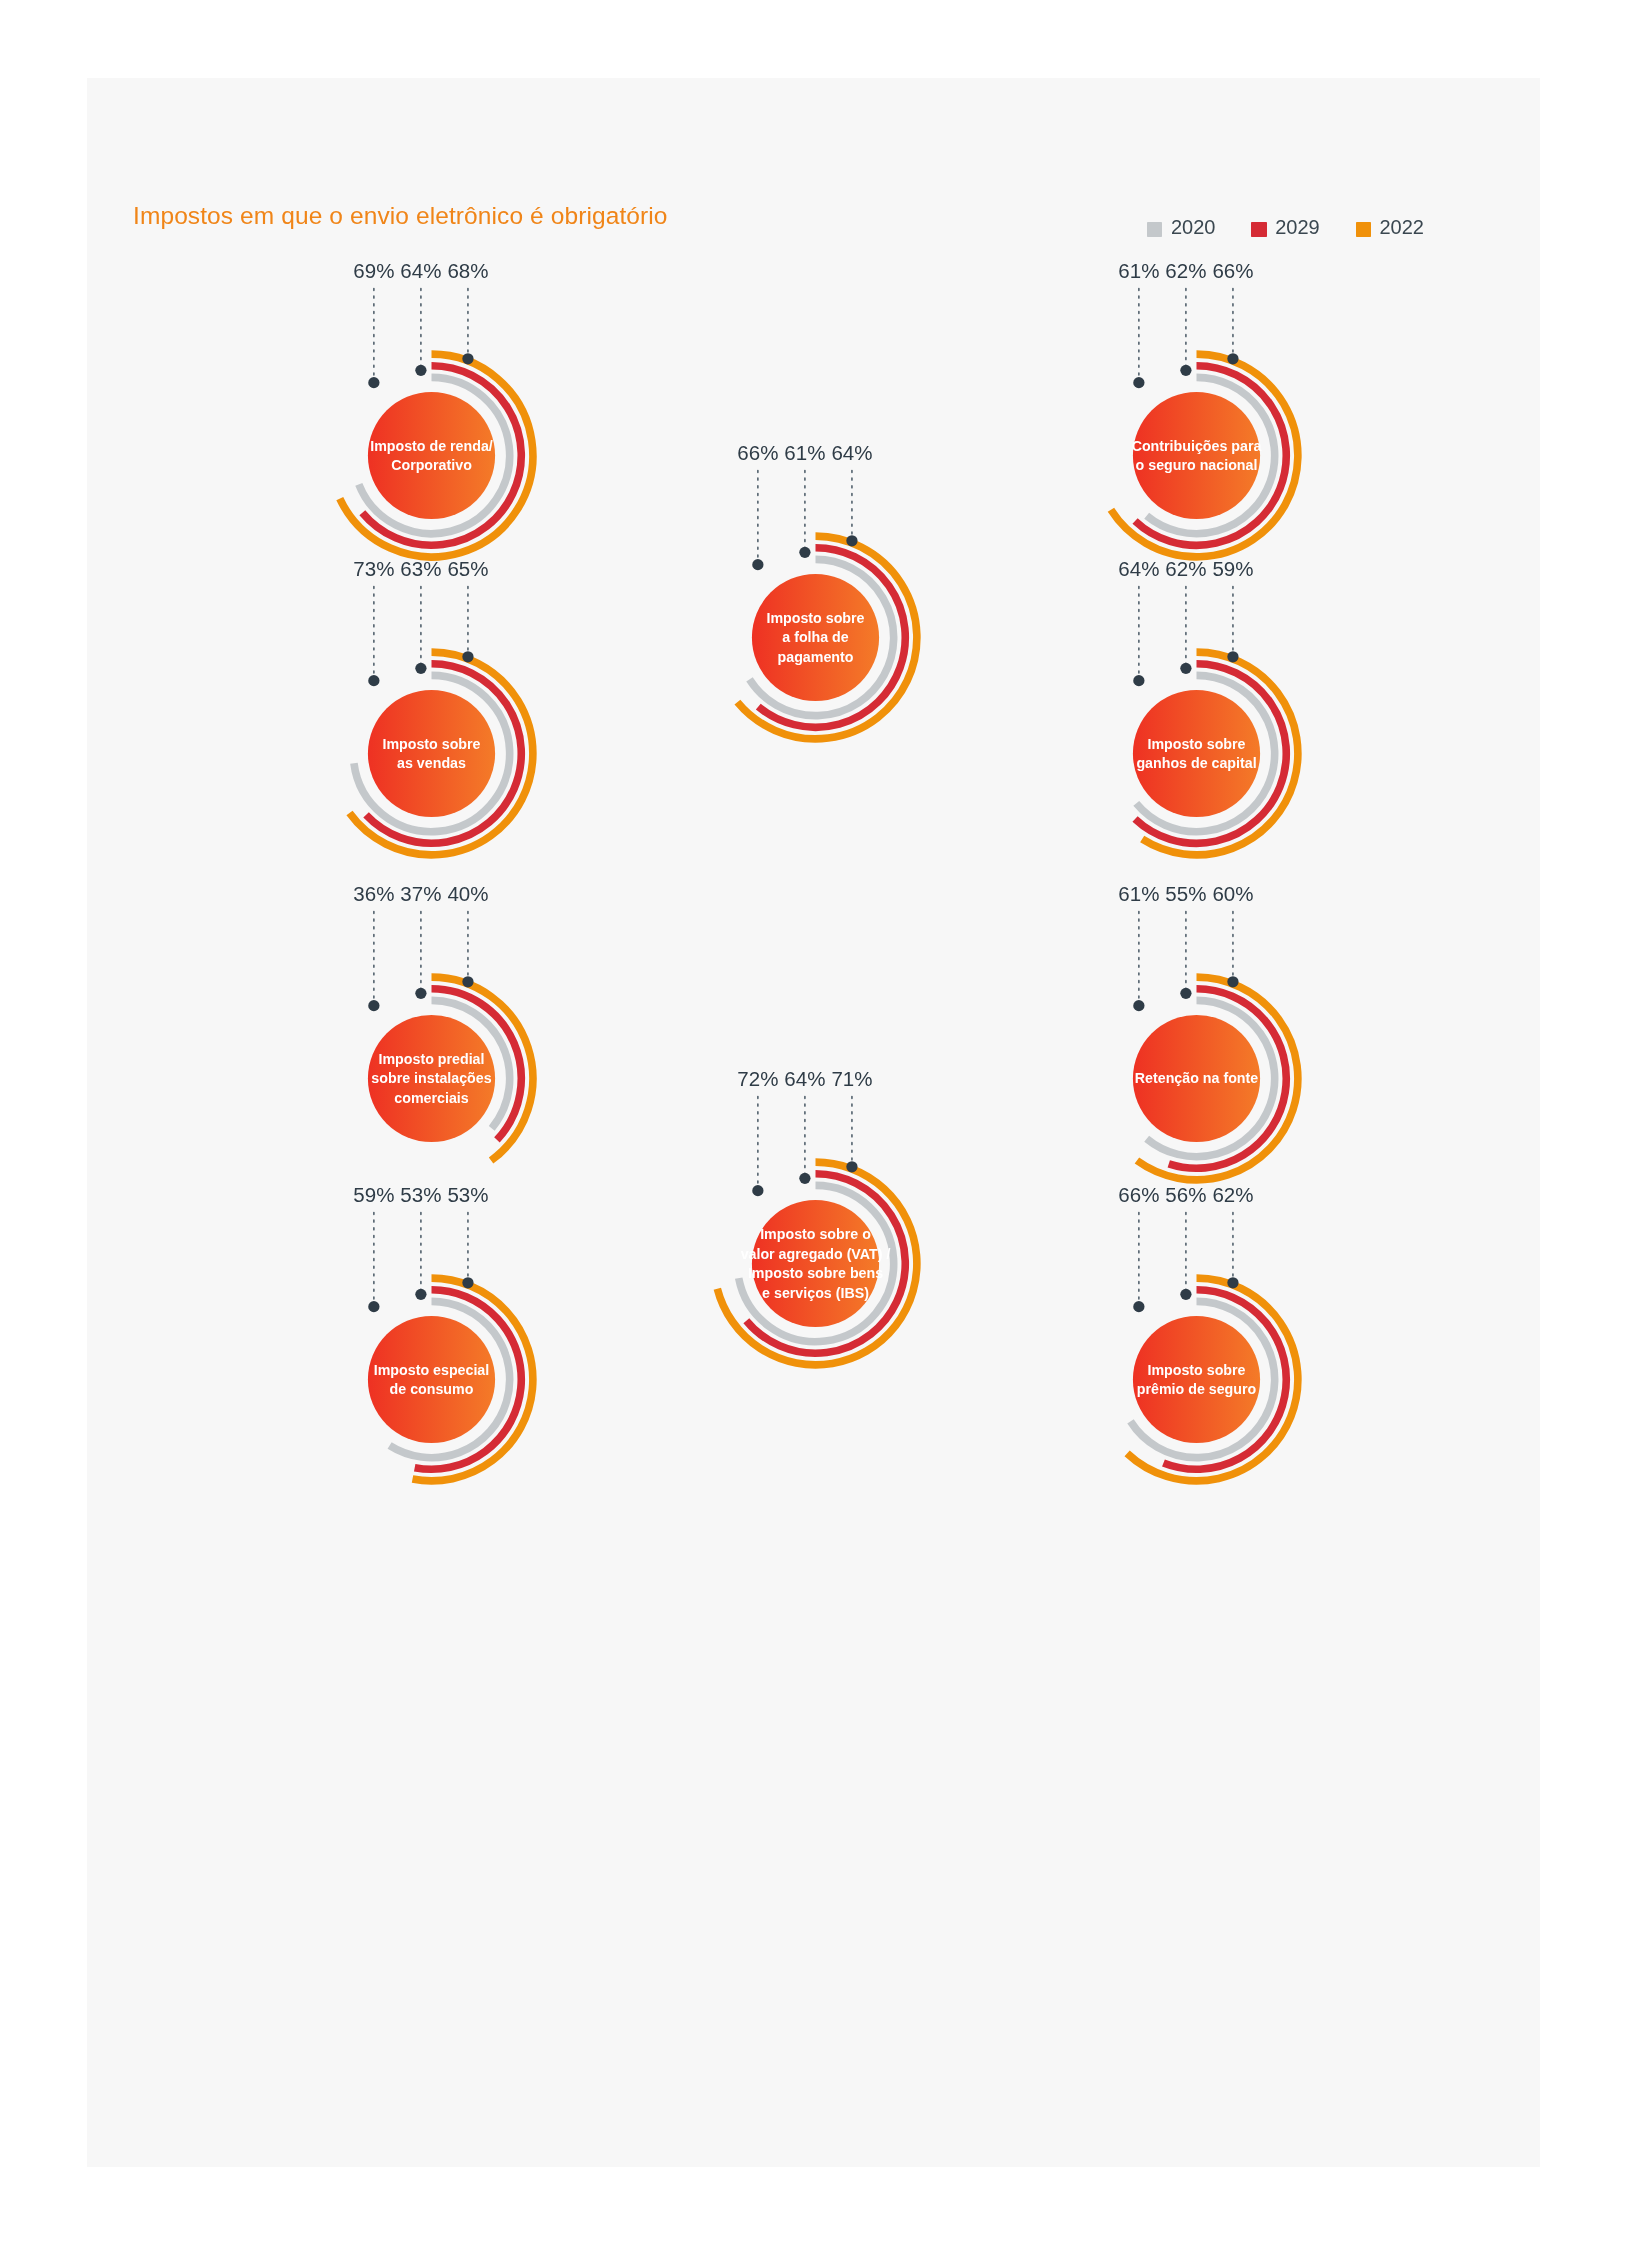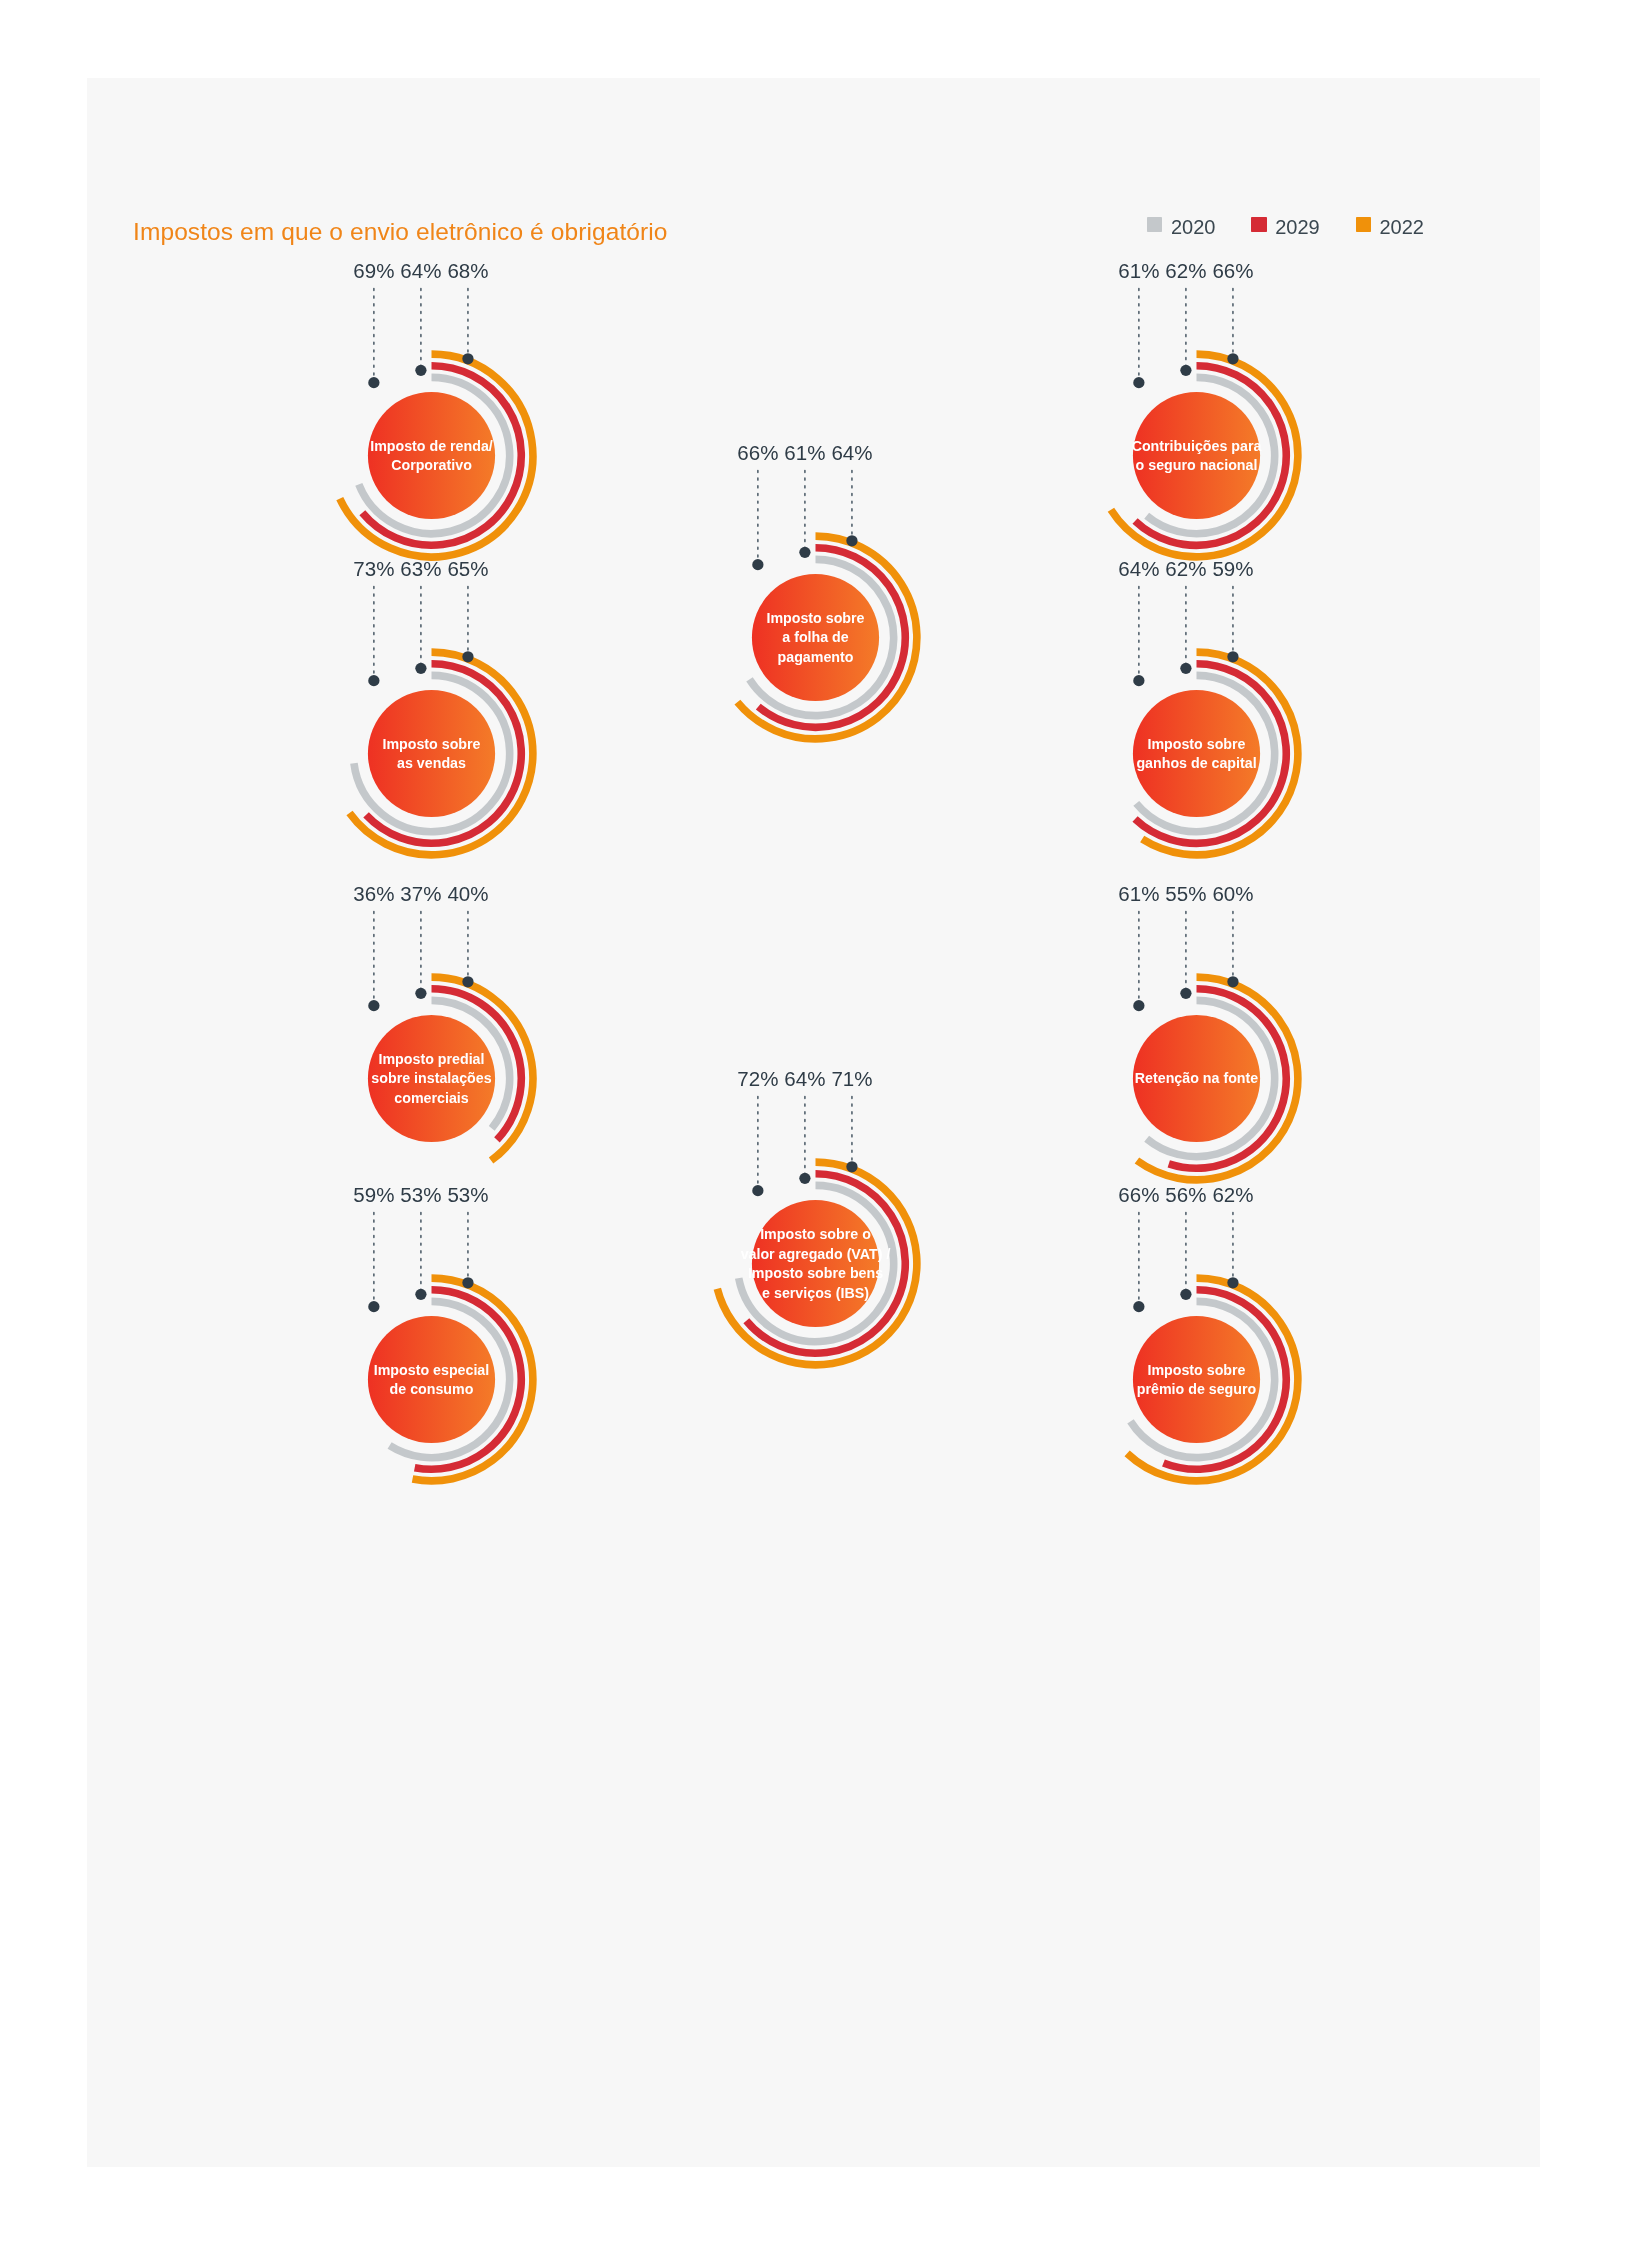--- a/index.html
+++ b/index.html
@@ -21,38 +21,38 @@
     width: 1453px;
     height: 2089px;
     background: #f7f7f7;
     overflow: hidden;
   }
 
   
   #chart-title {
     position: absolute;
     left: 46px;
-    top: 140px;
+    top: 124px;
     font-size: 24.5px;
     color: #f08518;
     letter-spacing: 0.1px;
     white-space: nowrap;
   }
 
   #legend {
     position: absolute;
     right: 116px;
     top: 139px;
     display: flex;
     align-items: center;
     gap: 36px;
   }
   .legend-item {
     display: flex;
-    align-items: flex-start;
+    align-items: flex-end;
     gap: 8.6px;
   }
   .legend-swatch {
     width: 15.2px;
     height: 15.2px;
     display: block;
     border-radius: 0.7px;
   }
   .legend-label {
     font-size: 20px;

